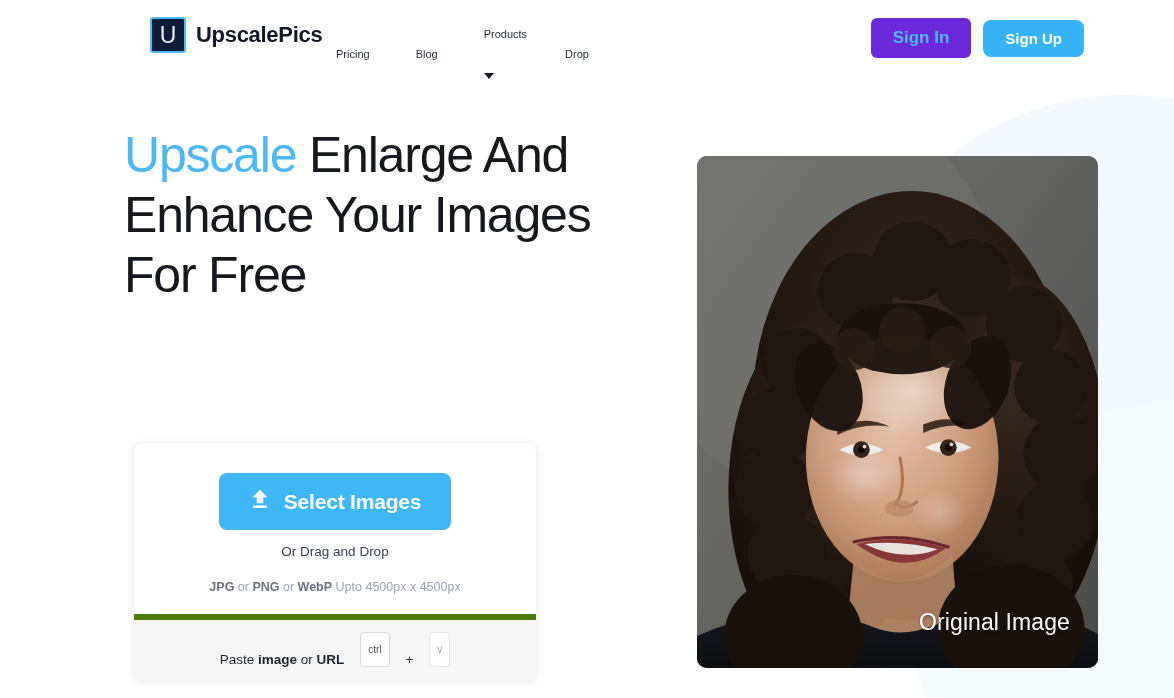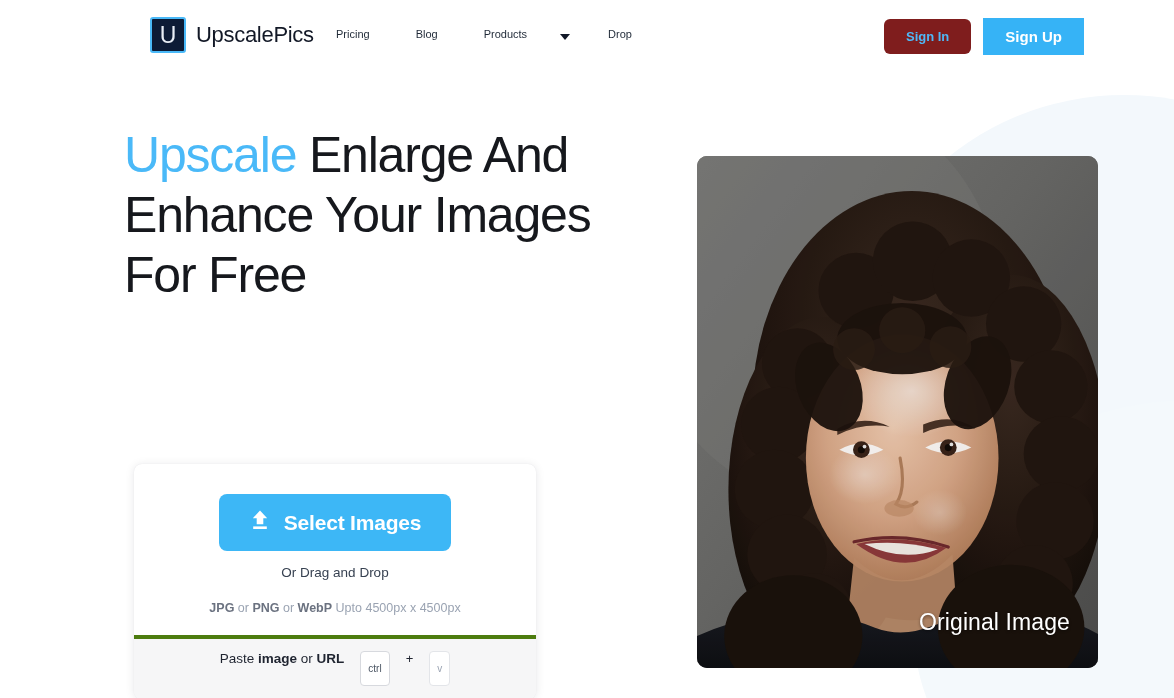--- a/index.html
+++ b/index.html
@@ -74,74 +74,74 @@
     justify-content: center;
     color: #e8edf5;
     font-size: 23px;
     font-weight: 400;
     line-height: 1;
     letter-spacing: 0;
     font-family: "Liberation Sans", sans-serif;
   }
   .brand-name {
     font-size: 22px;
-    font-weight: normal;
+    font-weight: bold;
     color: #121826;
     letter-spacing: -0.3px;
   }
 
   .nav {
     position: absolute;
     left: 336px;
     top: 24px;
     display: flex;
     align-items: center;
     gap: 0px;
   }
   .nav-link {
     font-size: 11px;
     color: #1f2937;
     text-decoration: none;
     padding: 4px 0;
     margin-right: 46px;
     white-space: nowrap;
   }
-  .nav-link.with-caret { margin-right: 38px; display: inline-flex; align-items: flex-end; gap: 33px; }
+  .nav-link.with-caret { margin-right: 38px; display: inline-flex; align-items: flex-start; gap: 33px; flex-direction: column; }
   .caret {
     width: 0; height: 0;
     border-left: 5px solid transparent;
     border-right: 5px solid transparent;
     border-top: 6px solid #111827;
     display: inline-block;
   }
 
   .auth {
     position: absolute;
     right: 90px;
     top: 18px;
     display: flex;
     align-items: center;
     gap: 12px;
   }
   .btn-signin {
-    background: #7f1d1d;
+    background: #6d28d9;
     color: #4fb8f7;
     border: none;
     border-radius: 6px;
-    font-size: 13px;
+    font-size: 17px;
     font-weight: bold;
     padding: 10px 22px;
     cursor: pointer;
     font-family: "Liberation Sans", sans-serif;
   }
   .btn-signup {
     background: #36b3f6;
     color: #ffffff;
     border: none;
-    border-radius: 0;
+    border-radius: 8px;
     font-size: 15px;
     font-weight: bold;
     padding: 10px 22px;
     cursor: pointer;
     font-family: "Liberation Sans", sans-serif;
   }
 
   
   .hero-left {
     position: absolute;
@@ -165,21 +165,21 @@
     line-height: 32px;
     color: #2b2f36;
     max-width: 420px;
   }
   .subhead b { font-weight: bold; color: #111418; }
 
   
   .upload-card {
     position: absolute;
     left: 134px;
-    top: 464px;
+    top: 443px;
     width: 402px;
     background: #ffffff;
     border-radius: 8px;
     box-shadow: 0 1px 10px rgba(17,24,39,0.10), 0 0 1px rgba(17,24,39,0.10);
     overflow: hidden;
     z-index: 4;
   }
   .upload-body {
     padding: 30px 20px 20px 20px;
     text-align: center;
@@ -209,27 +209,27 @@
   }
   .formats {
     margin-top: 21px;
     font-size: 12.5px;
     color: #9aa3b2;
   }
   .formats b { color: #6b7280; font-weight: bold; }
 
   .upload-footer {
     background: #f6f6f7;
-    border-top: 4px solid #4d7c0f;
+    border-top: 6px solid #4d7c0f;
     padding: 12px 0 13px 0;
     text-align: center;
     font-size: 13.5px;
     color: #1f2430;
     display: flex;
-    align-items: flex-start;
+    align-items: flex-end;
     justify-content: center;
     gap: 16px;
   }
   .upload-footer b { font-weight: bold; }
   .kbd {
     display: inline-block;
     border: 1px solid #d7d9de;
     border-radius: 4px;
     background: #ffffff;
     padding: 10px 7px;

